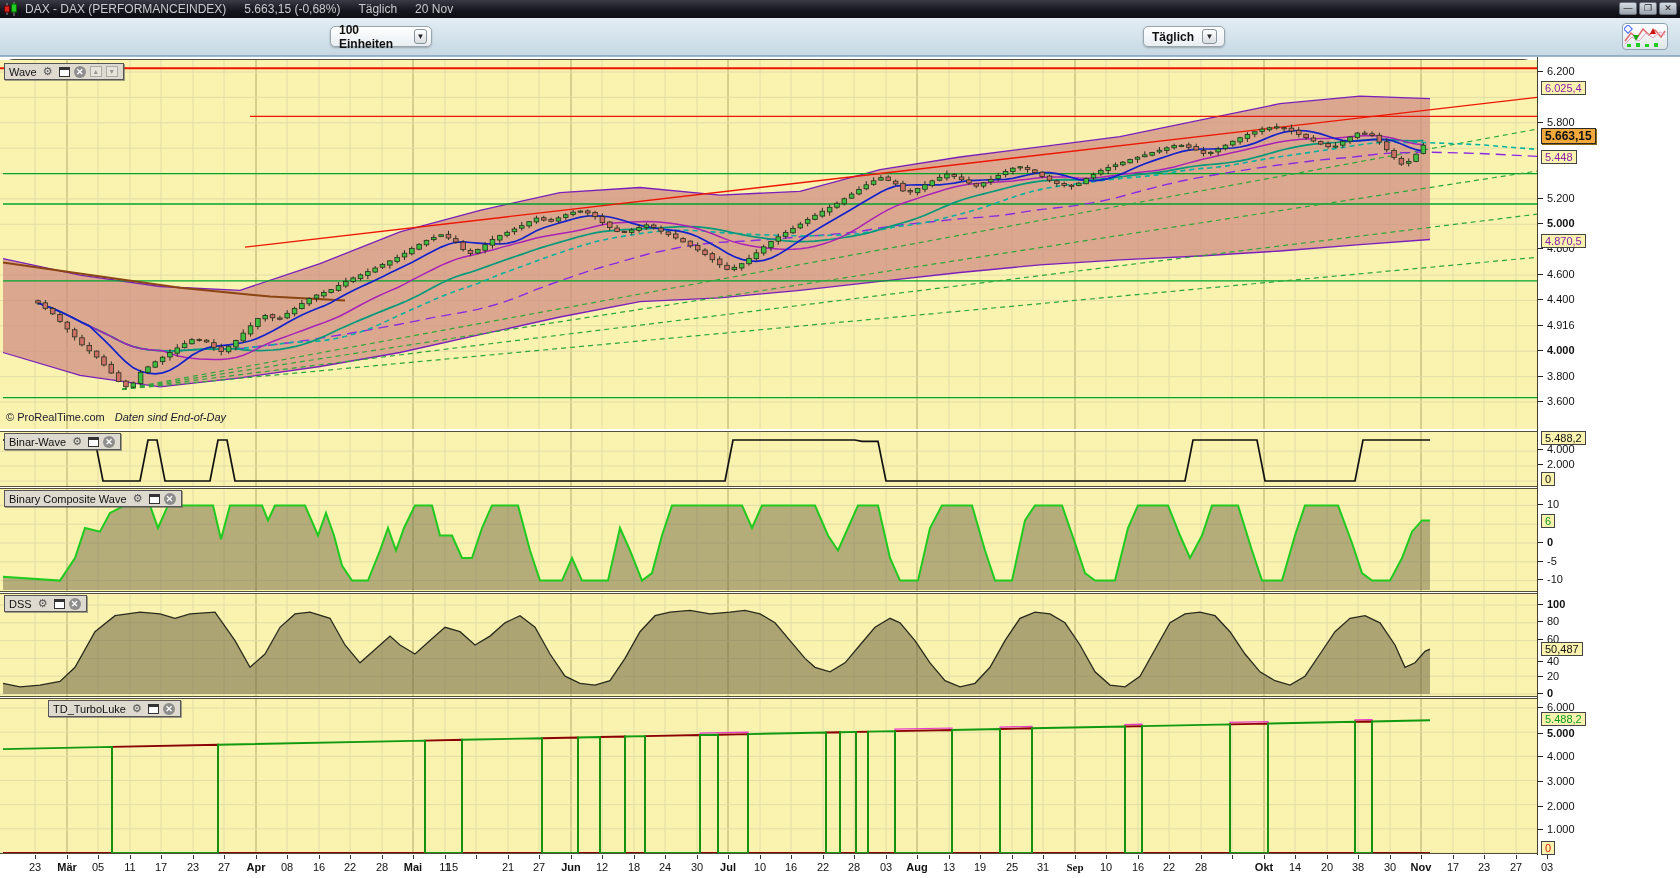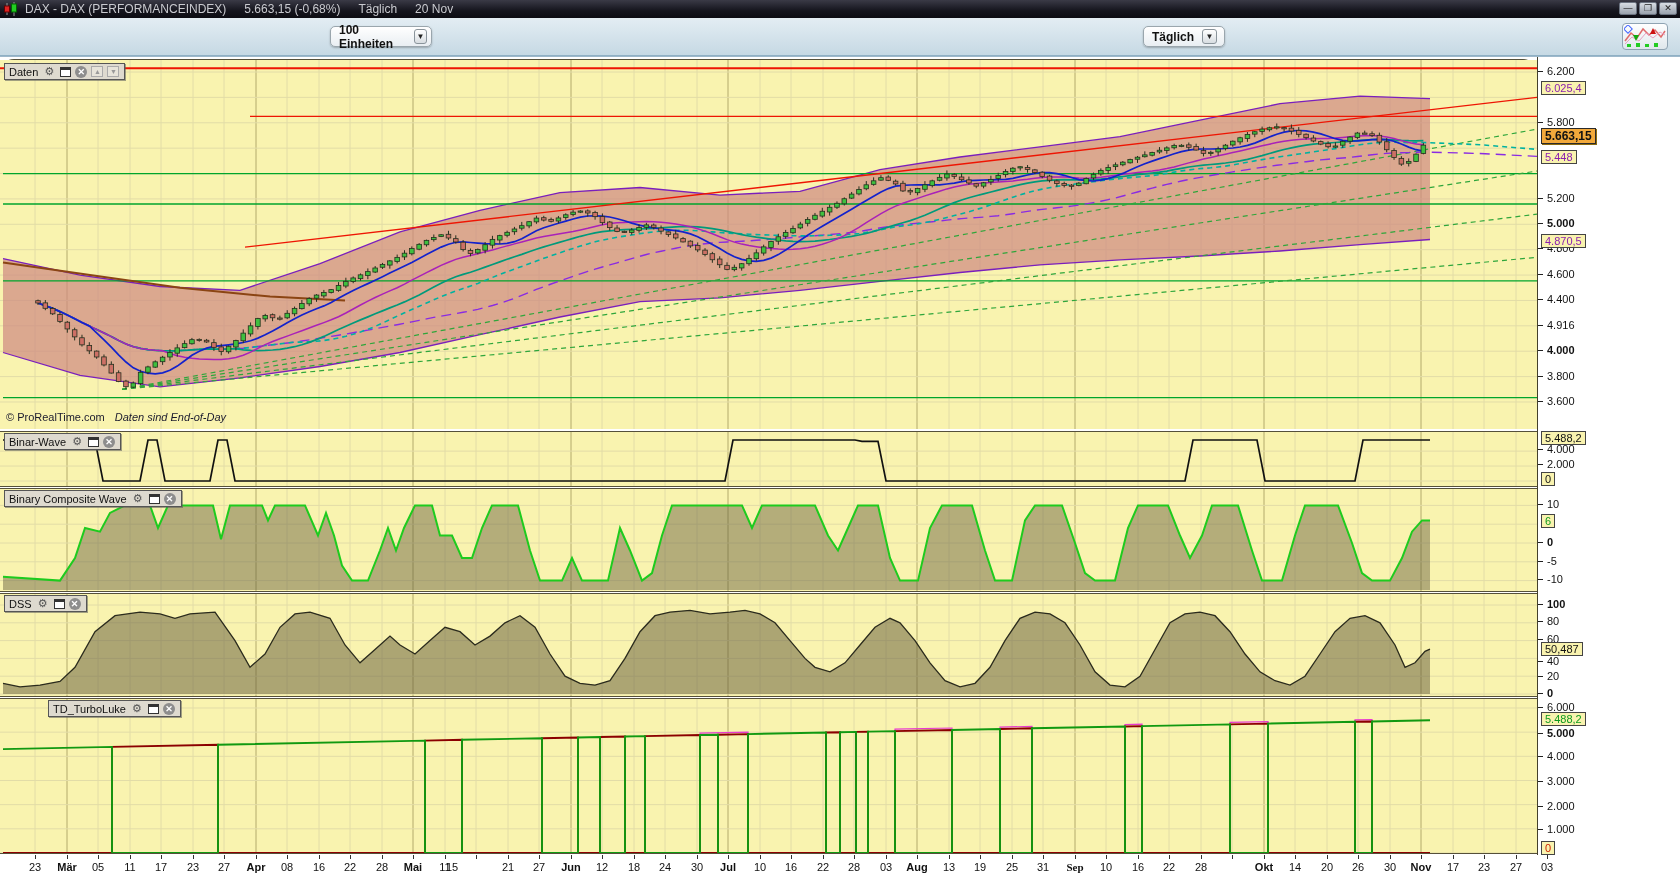--- a/index.html
+++ b/index.html
@@ -829,21 +829,21 @@
           <polyline points="1000.0,154.0 1000.0,28.1 1032.0,27.4 1032.0,154.0" fill="none" stroke="#e83ad0" stroke-width="1.2"></polyline>
           <polyline points="1125.0,154.0 1125.0,25.5 1142.0,25.2 1142.0,154.0" fill="none" stroke="#e83ad0" stroke-width="1.2"></polyline>
           <polyline points="1230.0,154.0 1230.0,23.4 1268.0,22.7 1268.0,154.0" fill="none" stroke="#e83ad0" stroke-width="1.2"></polyline>
           <polyline points="1355.0,154.0 1355.0,20.9 1372.0,20.6 1372.0,154.0" fill="none" stroke="#e83ad0" stroke-width="1.2"></polyline>
           <polyline points="3.0,154.0 112.0,154.0 112.0,47.9 218.0,45.7 218.0,154.0 425.0,154.0 425.0,41.6 462.0,40.8 462.0,154.0 542.0,154.0 542.0,39.2 578.0,38.5 578.0,154.0 600.0,154.0 600.0,38.0 625.0,37.5 625.0,154.0 645.0,154.0 645.0,37.1 700.0,36.0 700.0,154.0 718.0,154.0 718.0,35.7 748.0,35.1 748.0,154.0 826.0,154.0 826.0,33.5 840.0,33.2 840.0,154.0 856.0,154.0 856.0,32.9 868.0,32.6 868.0,154.0 895.0,154.0 895.0,32.1 952.0,31.0 952.0,154.0 1000.0,154.0 1000.0,30.0 1032.0,29.3 1032.0,154.0 1125.0,154.0 1125.0,27.5 1142.0,27.1 1142.0,154.0 1230.0,154.0 1230.0,25.4 1268.0,24.6 1268.0,154.0 1355.0,154.0 1355.0,22.8 1372.0,22.5 1372.0,154.0 1430.0,154.0" fill="none" stroke="#8b0000" stroke-width="1.9"></polyline>
           <polyline points="3.0,50.1 112.0,47.9 112.0,154.0 218.0,154.0 218.0,45.7 425.0,41.6 425.0,154.0 462.0,154.0 462.0,40.8 542.0,39.2 542.0,154.0 578.0,154.0 578.0,38.5 600.0,38.0 600.0,154.0 625.0,154.0 625.0,37.5 645.0,37.1 645.0,154.0 700.0,154.0 700.0,36.0 718.0,35.7 718.0,154.0 748.0,154.0 748.0,35.1 826.0,33.5 826.0,154.0 840.0,154.0 840.0,33.2 856.0,32.9 856.0,154.0 868.0,154.0 868.0,32.6 895.0,32.1 895.0,154.0 952.0,154.0 952.0,31.0 1000.0,30.0 1000.0,154.0 1032.0,154.0 1032.0,29.3 1125.0,27.5 1125.0,154.0 1142.0,154.0 1142.0,27.1 1230.0,25.4 1230.0,154.0 1268.0,154.0 1268.0,24.6 1355.0,22.8 1355.0,154.0 1372.0,154.0 1372.0,22.5 1430.0,21.3" fill="none" stroke="#119911" stroke-width="1.9"></polyline>
         </svg>
     </div>
 
     <div class="phead" style="left:4px;top:6px;">
-      <span>Daten</span>
+      <span>Wave</span>
       <span class="hicon">⚙</span>
       <span class="hicon winico"></span>
       <span class="hicon closeico">✕</span>
       <span class="hicon arrow">▲</span>
       <span class="hicon arrow">▼</span>
     </div>
     <div class="phead" style="left:4px;top:376px;">
       <span>Binar-Wave</span>
       <span class="hicon">⚙</span>
       <span class="hicon winico"></span>
@@ -1017,21 +1017,21 @@
         <div class="xlab" style="left: 1201px;">28</div>
         <div class="xtick" style="left: 1232px;"></div>
         <div class="xlab" style="left: 1180px; margin-top: 39px;">02</div>
         <div class="xtick" style="left: 1264px;"></div>
         <div class="xlab b" style="left: 1264px;">Okt</div>
         <div class="xtick" style="left: 1295px;"></div>
         <div class="xlab" style="left: 1295px;">14</div>
         <div class="xtick" style="left: 1327px;"></div>
         <div class="xlab" style="left: 1327px;">20</div>
         <div class="xtick" style="left: 1358px;"></div>
-        <div class="xlab" style="left: 1358px;">26</div>
+        <div class="xlab" style="left: 1358px;">38</div>
         <div class="xtick" style="left: 1390px;"></div>
         <div class="xlab" style="left: 1390px;">30</div>
         <div class="xtick" style="left: 1421px;"></div>
         <div class="xlab b" style="left: 1421px;">Nov</div>
         <div class="xtick" style="left: 1453px;"></div>
         <div class="xlab" style="left: 1453px;">17</div>
         <div class="xtick" style="left: 1484px;"></div>
         <div class="xlab" style="left: 1484px;">23</div>
         <div class="xtick" style="left: 1516px;"></div>
         <div class="xlab" style="left: 1516px;">27</div>

